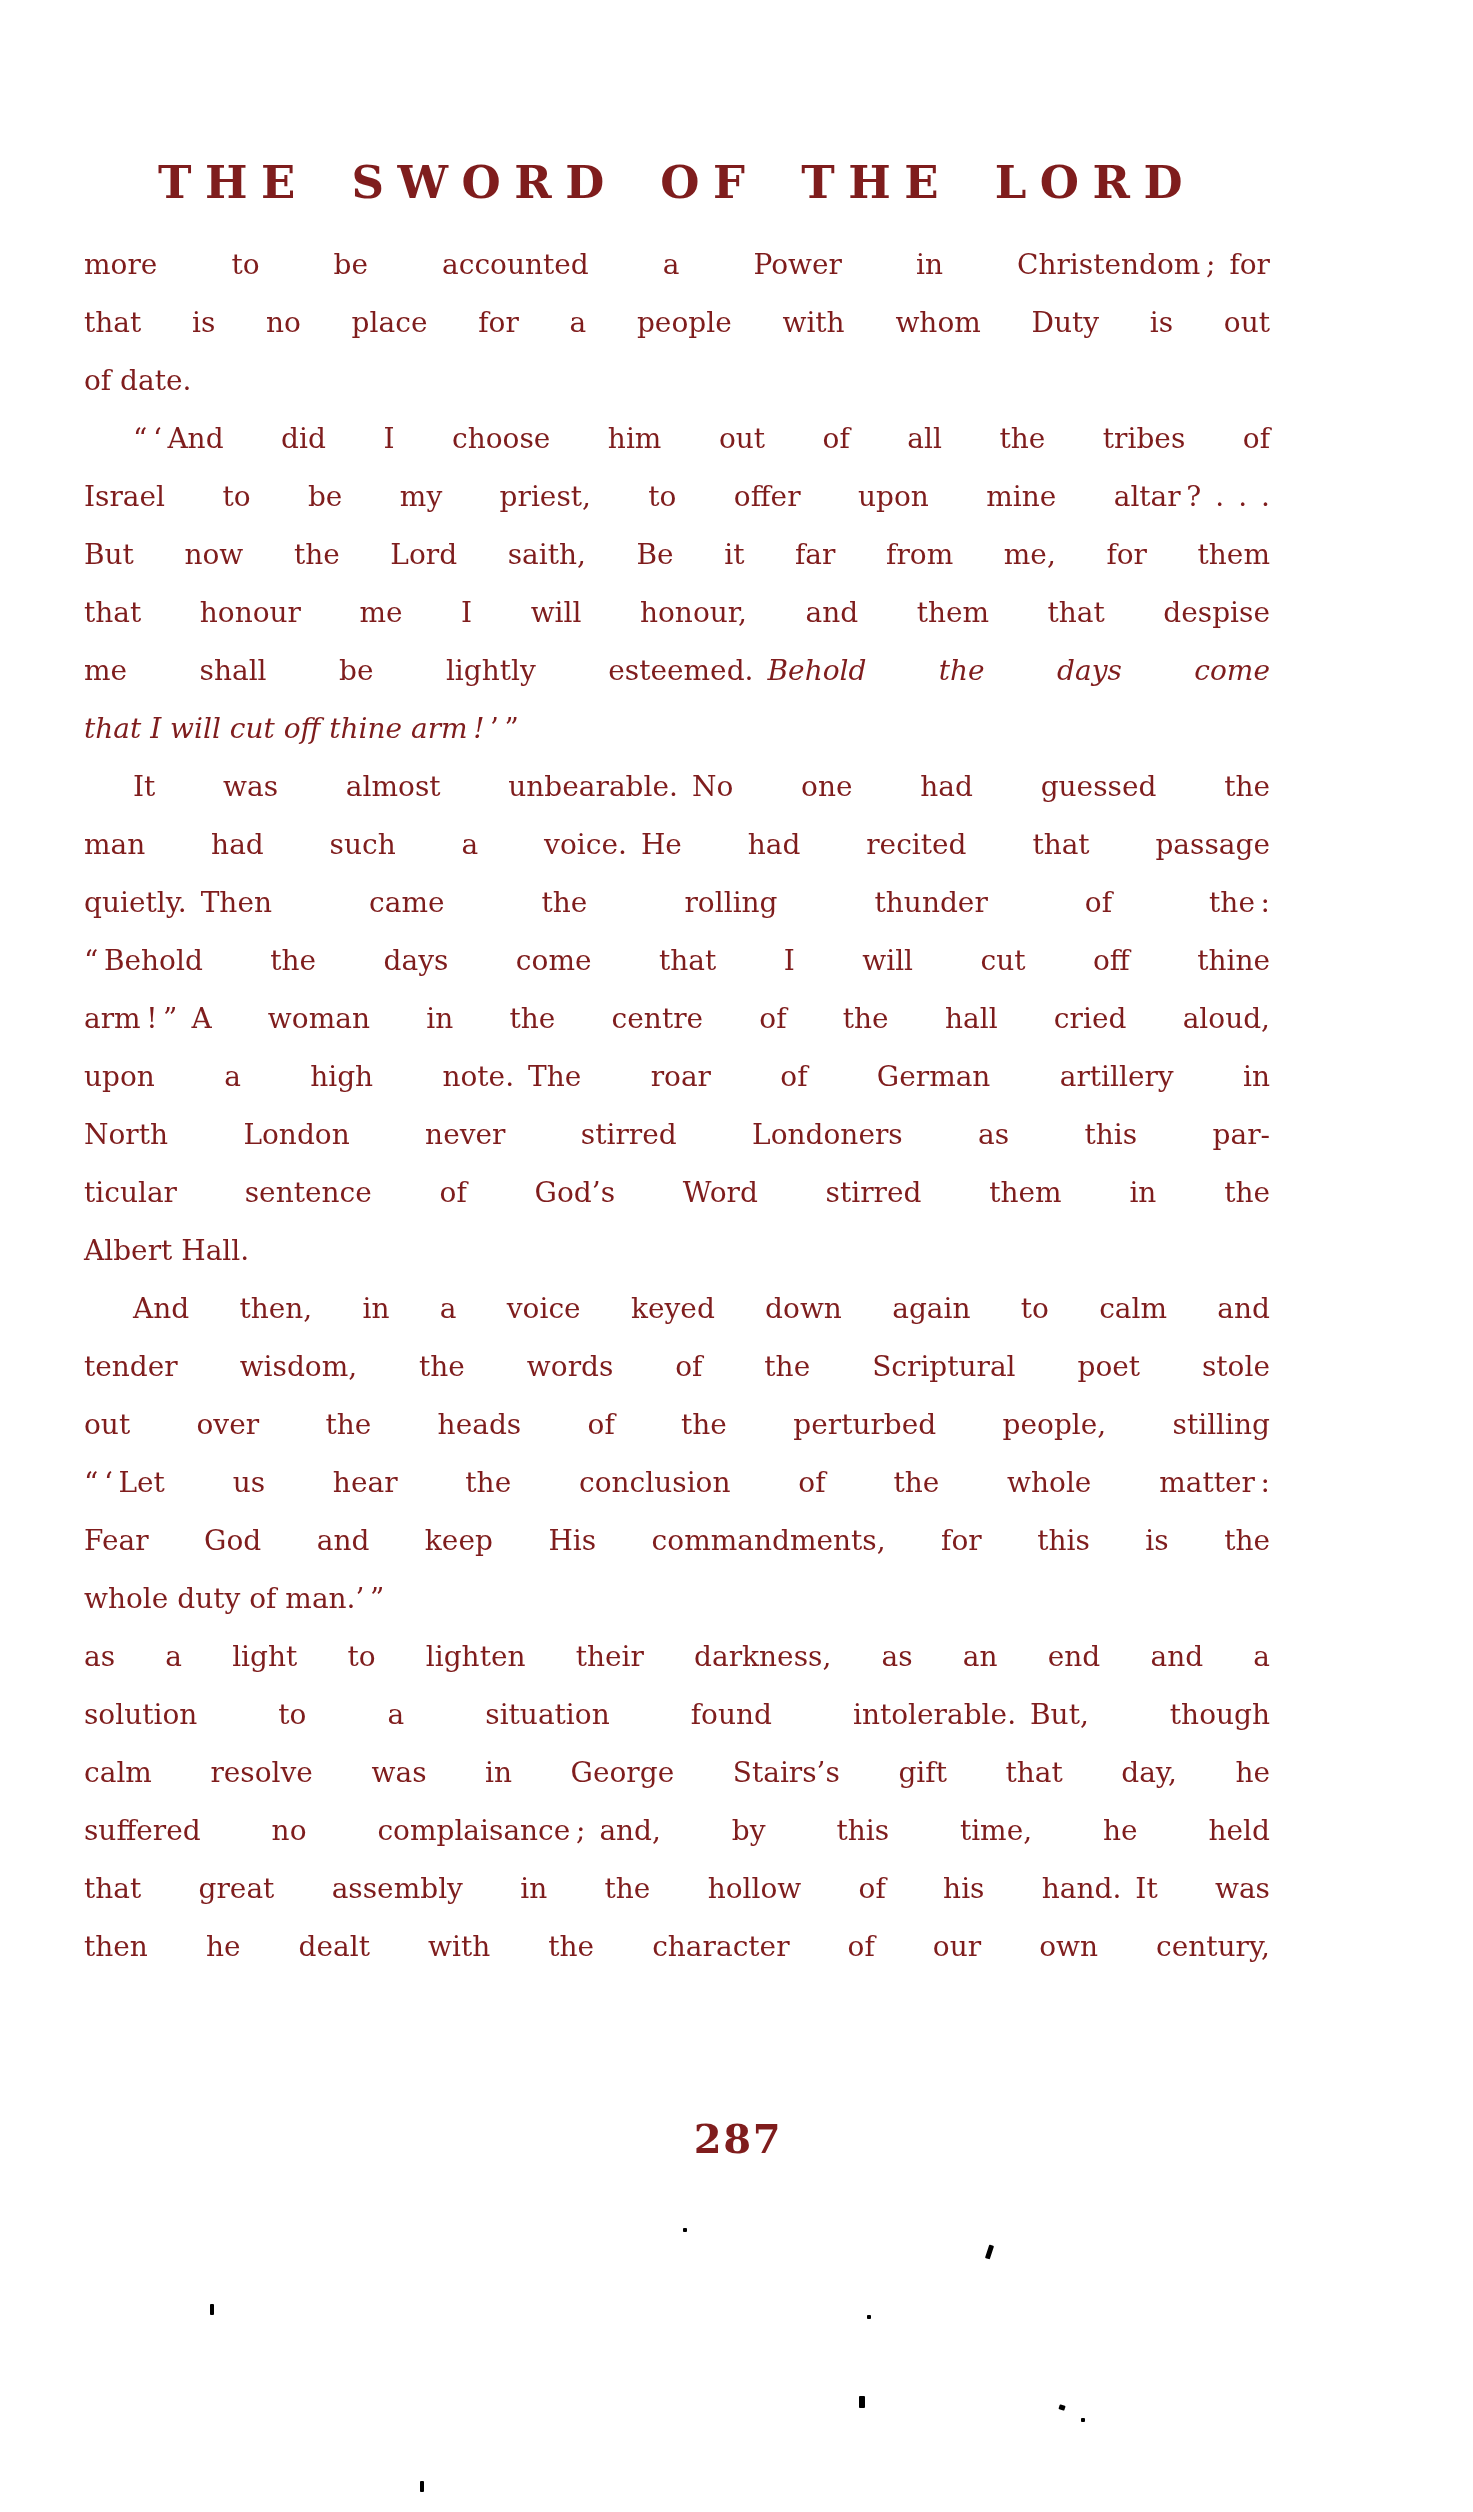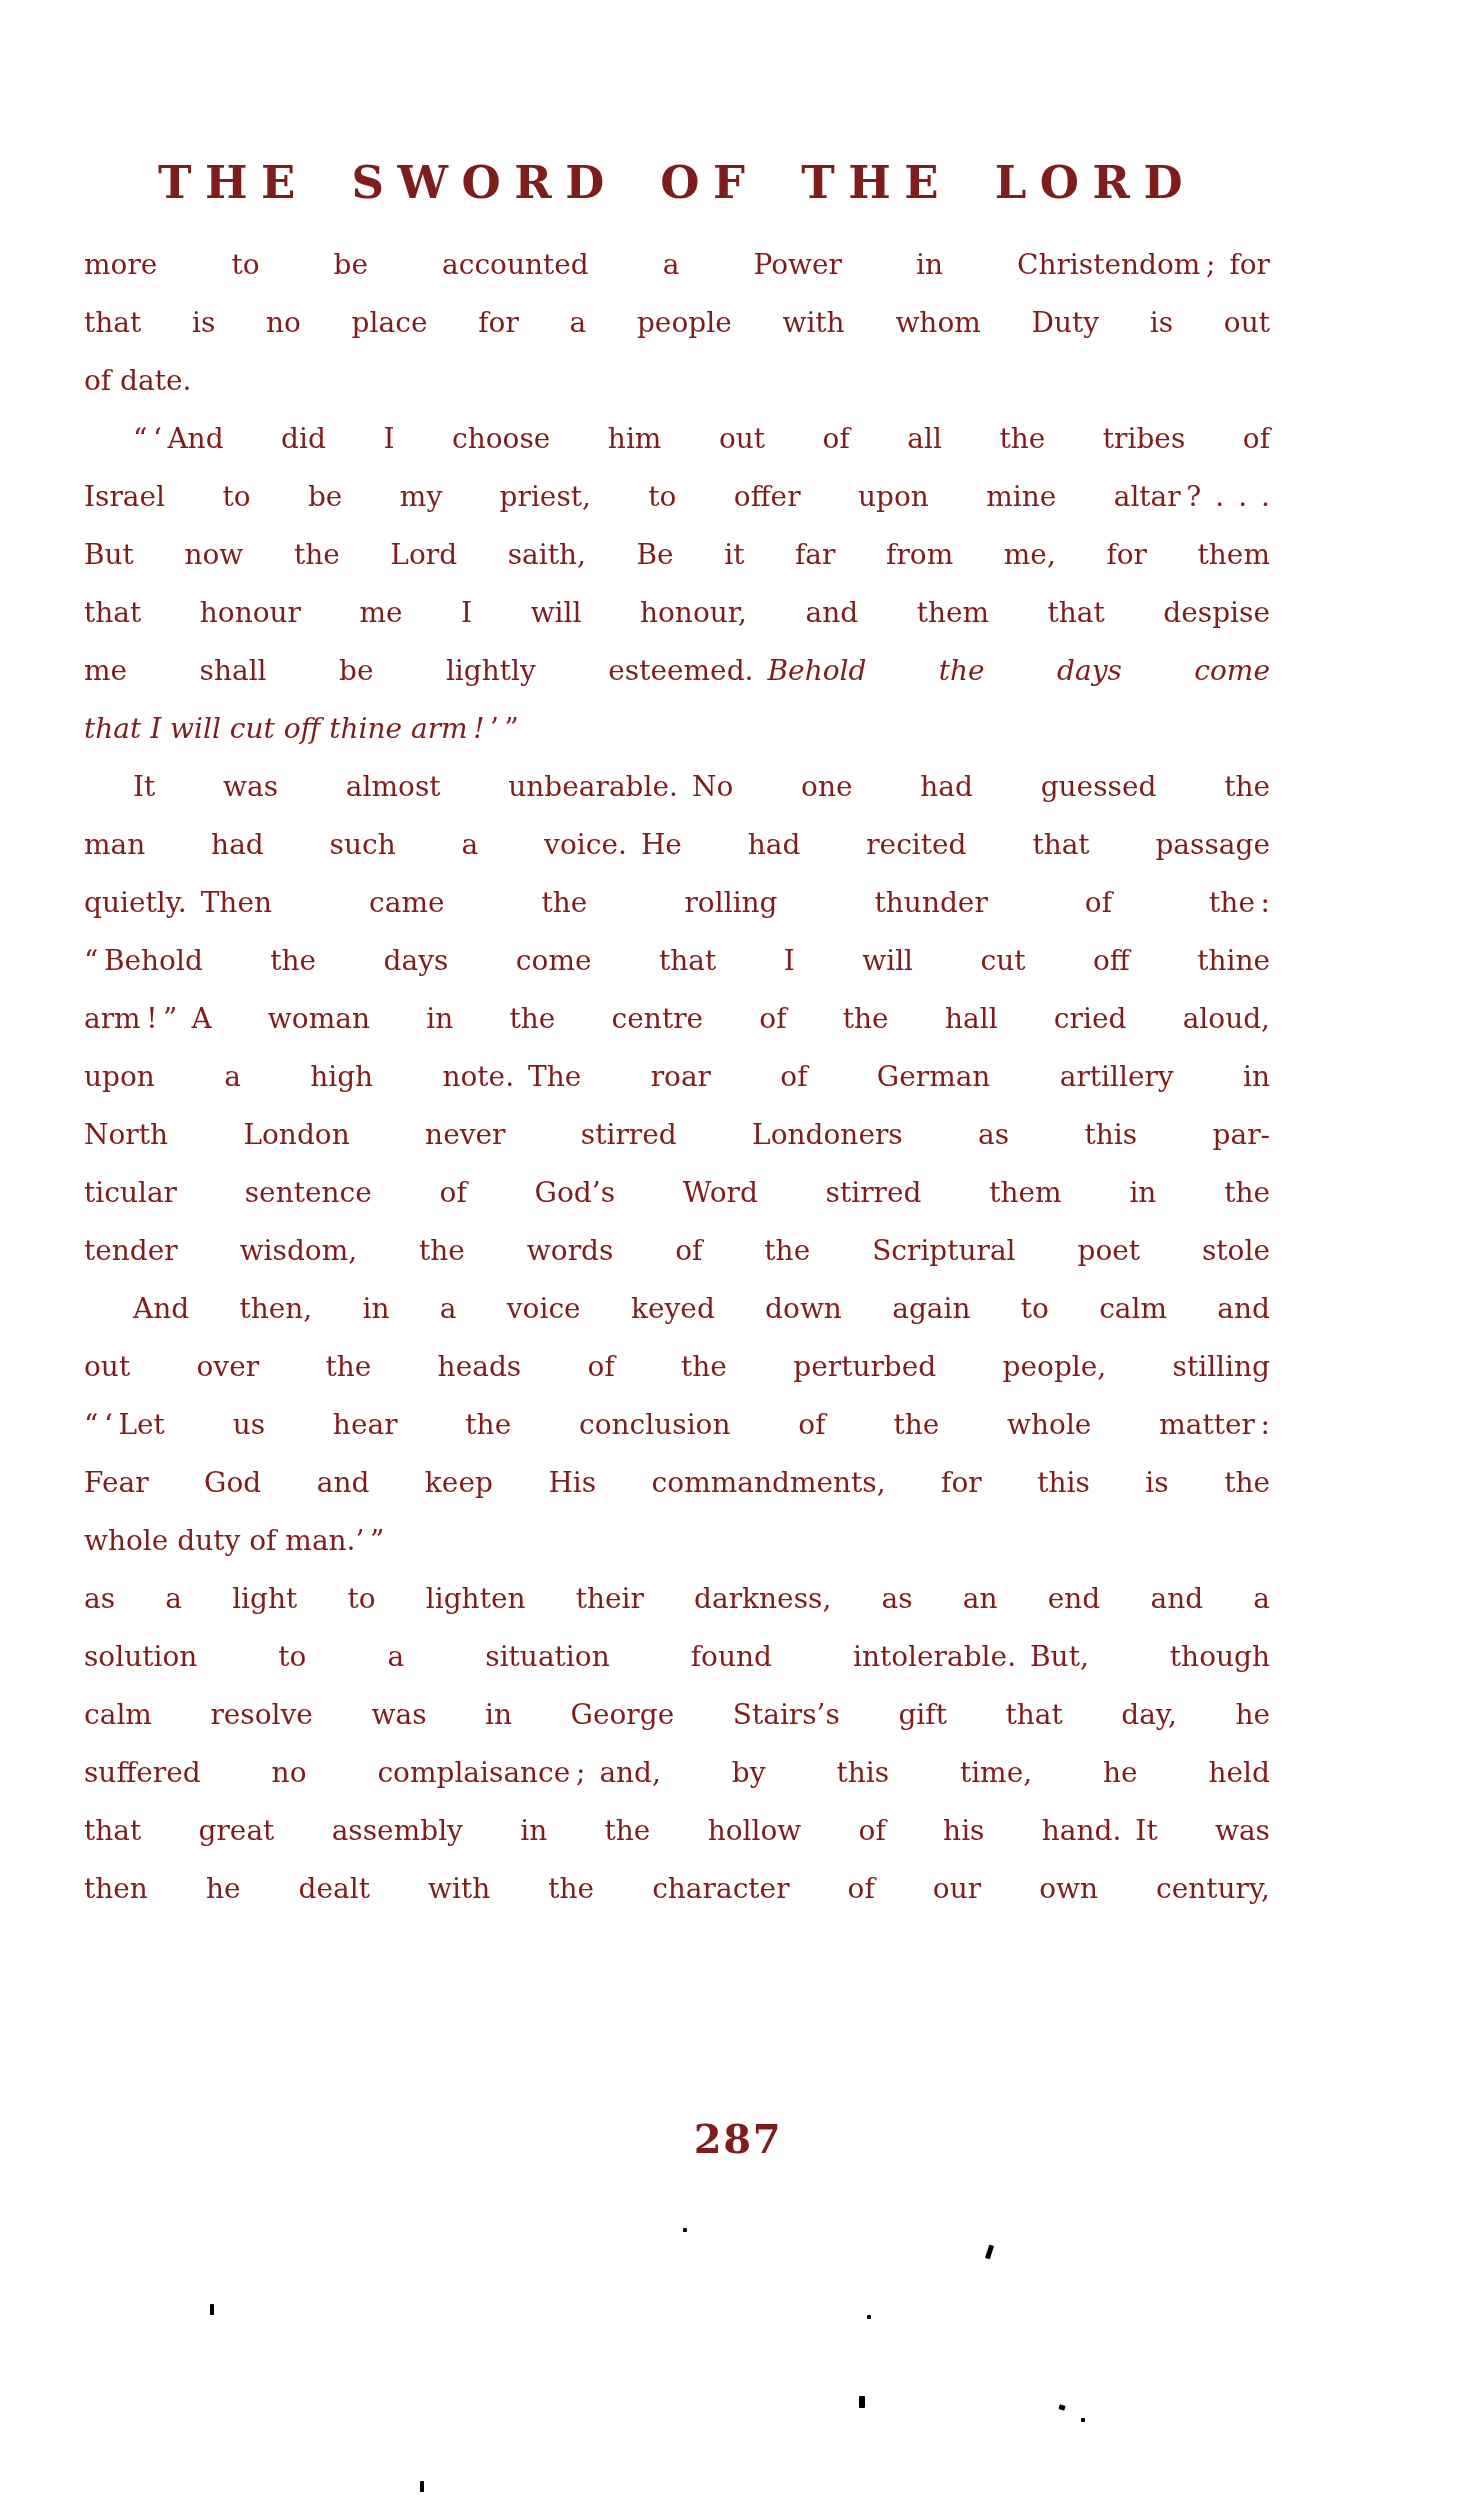--- a/index.html
+++ b/index.html
@@ -94,24 +94,25 @@
       </div>
       <div>
         <div class="line indent"><span>It was almost unbearable. No one had guessed the</span></div>
         <div class="line"><span>man had such a voice. He had recited that passage</span></div>
         <div class="line"><span>quietly. Then came the rolling thunder of the :</span></div>
         <div class="line"><span>“ Behold the days come that I will cut off thine</span></div>
         <div class="line"><span>arm ! ” A woman in the centre of the hall cried aloud,</span></div>
         <div class="line"><span>upon a high note. The roar of German artillery in</span></div>
         <div class="line"><span>North London never stirred Londoners as this par-</span></div>
         <div class="line"><span>ticular sentence of God’s Word stirred them in the</span></div>
+        <div class="line lastline"><span>Albert Hall.</span></div>
       </div>
       <div>
+        <div class="line indent"><span>And then, in a voice keyed down again to calm and</span></div>
         <div class="line"><span>tender wisdom, the words of the Scriptural poet stole</span></div>
-        <div class="line indent"><span>And then, in a voice keyed down again to calm and</span></div>
         <div class="line"><span>out over the heads of the perturbed people, stilling</span></div>
         <div class="line"><span>“ ‘ Let us hear the conclusion of the whole matter :</span></div>
         <div class="line"><span>Fear God and keep His commandments, for this is the</span></div>
         <div class="line lastline"><span>whole duty of man.’ ”</span></div>
       </div>
       <div>
         <div class="line"><span>as a light to lighten their darkness, as an end and a</span></div>
         <div class="line"><span>solution to a situation found intolerable. But, though</span></div>
         <div class="line"><span>calm resolve was in George Stairs’s gift that day, he</span></div>
         <div class="line"><span>suffered no complaisance ; and, by this time, he held</span></div>

